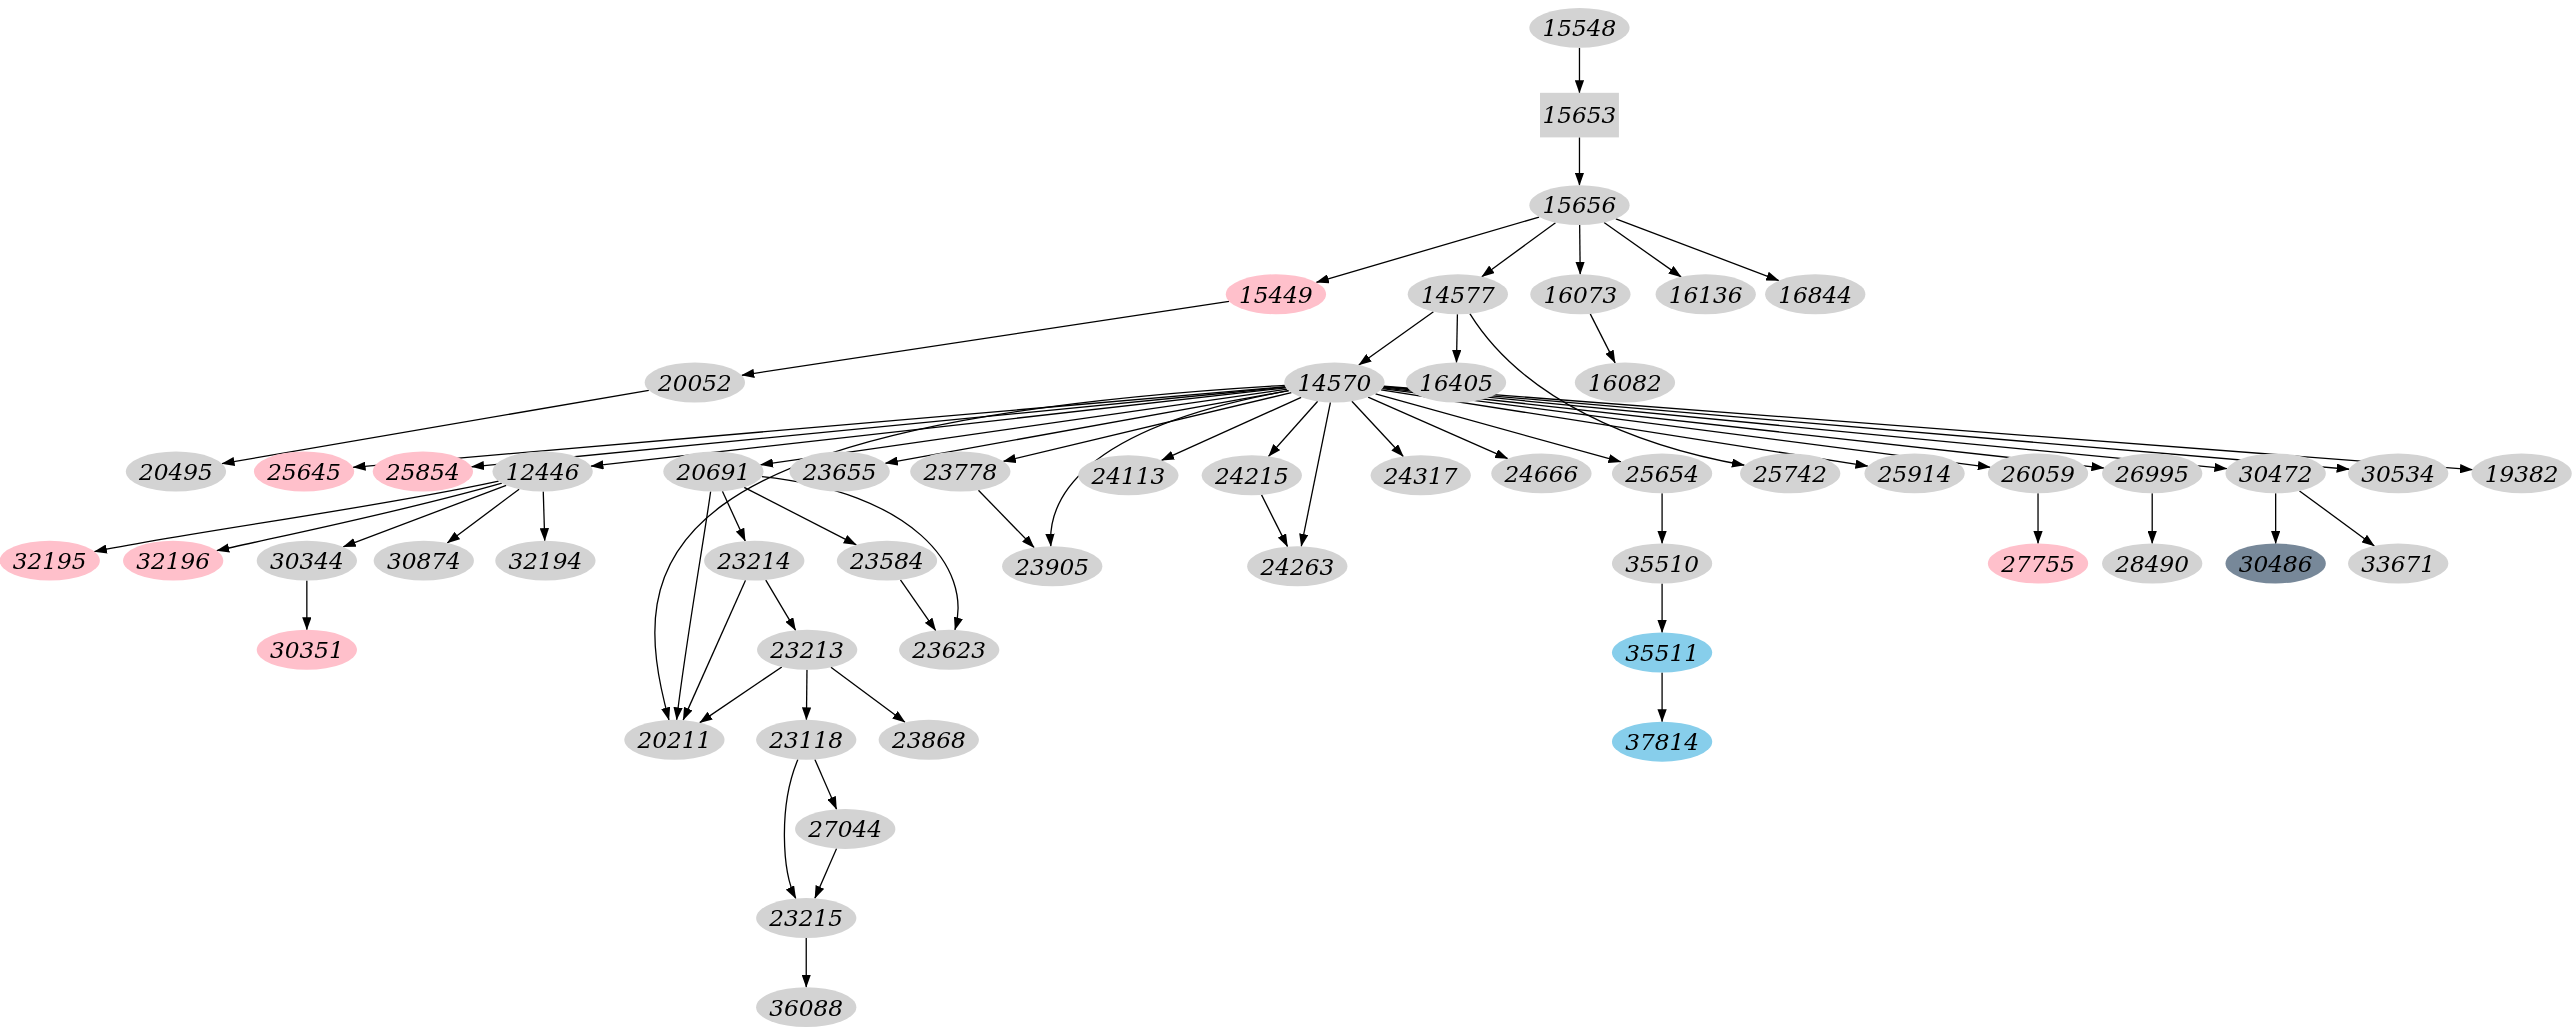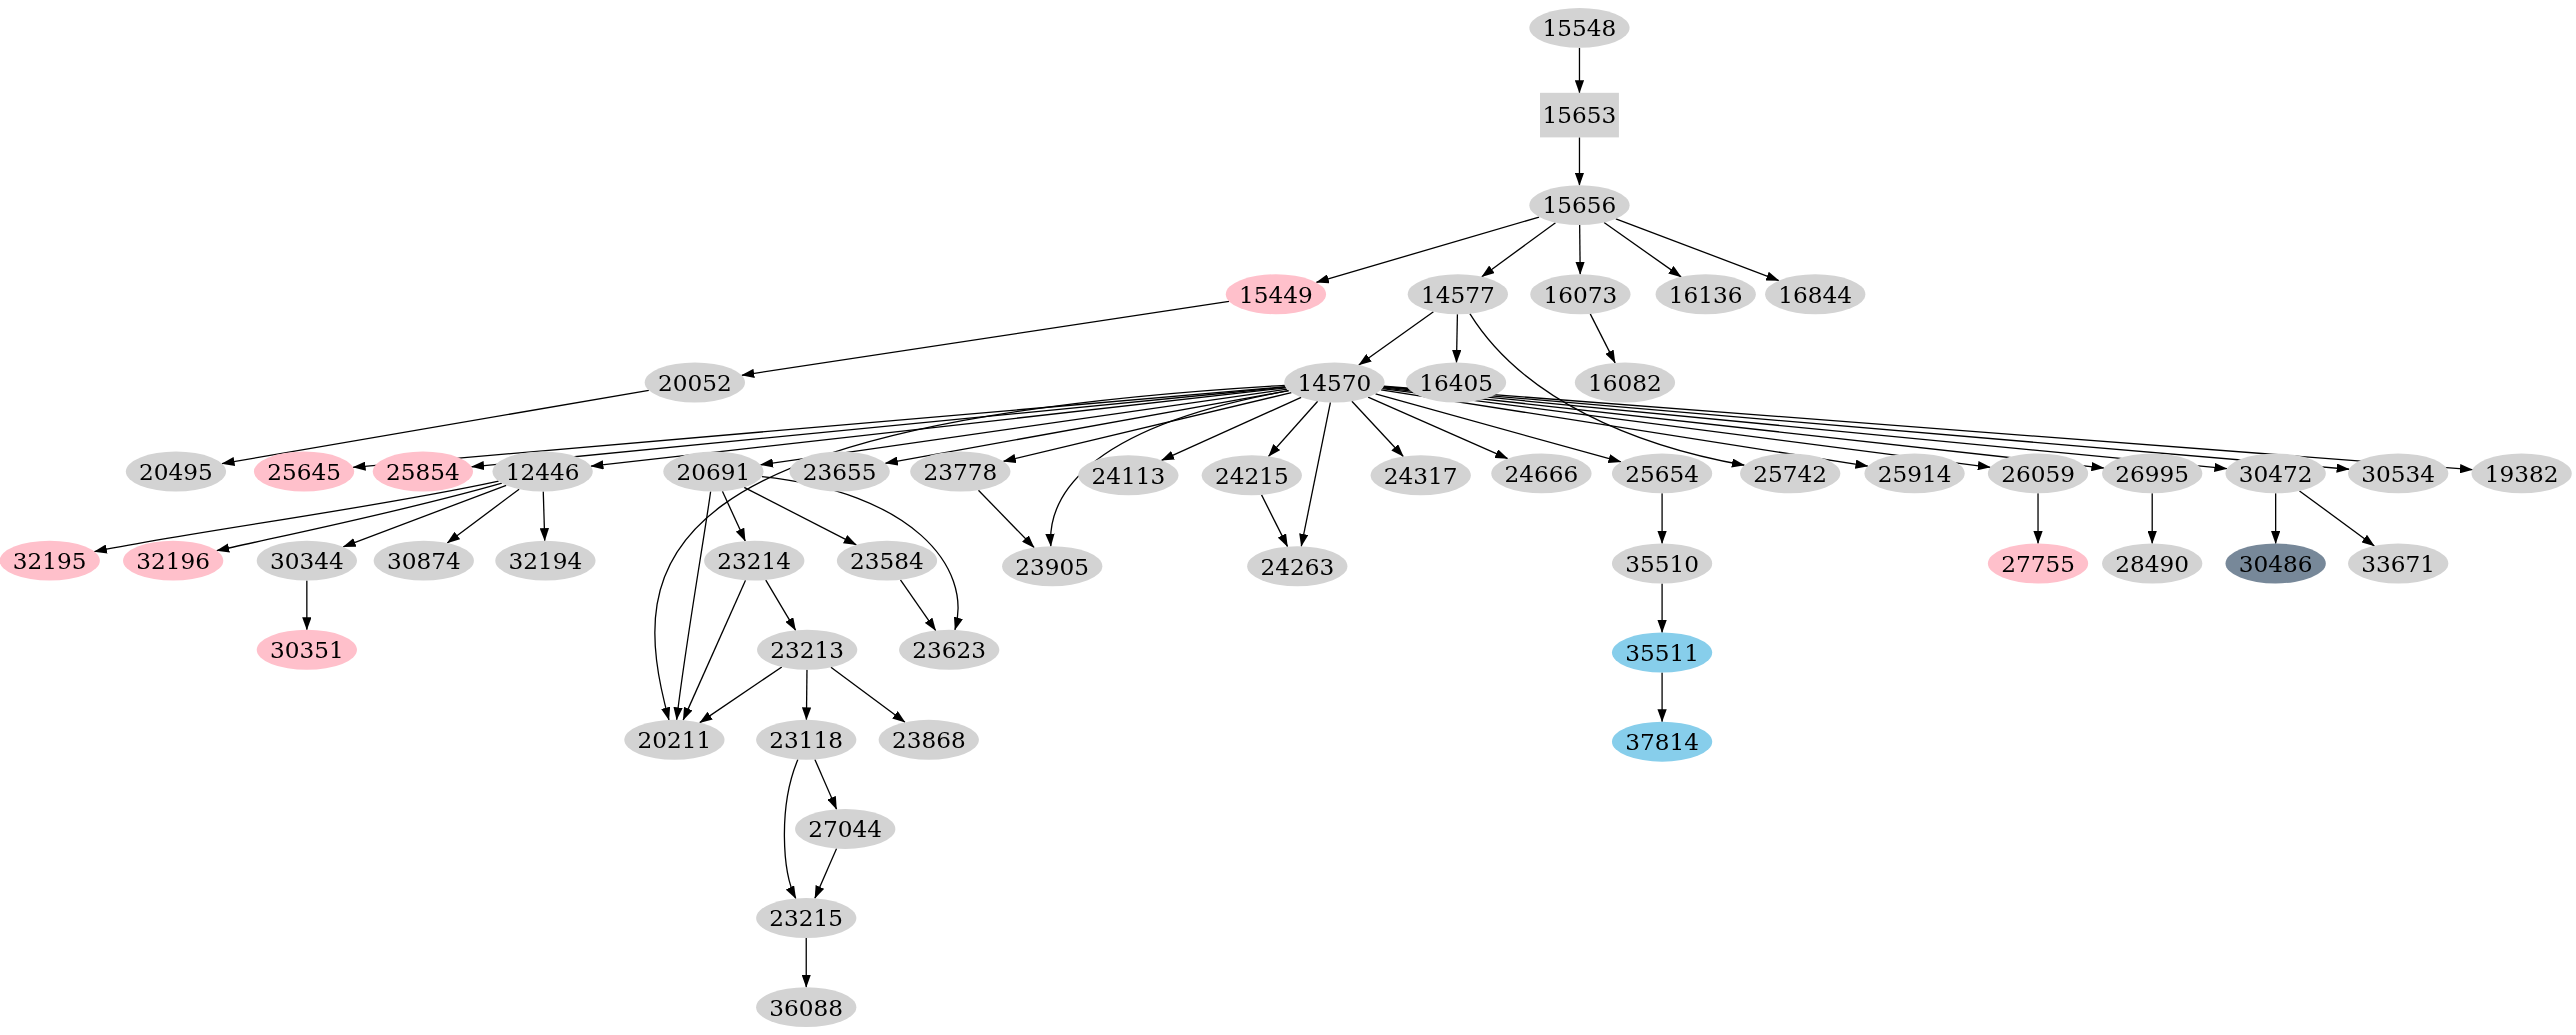--- a/index.html
+++ b/index.html
@@ -1,17 +1,17 @@
 <!DOCTYPE html>
 <html style="font-size:15px"><head>
 <meta charset="utf-8">
 <title></title>
 <style>
   html,body { margin:0; padding:0; background:#ffffff; }
-  #stage { width:2576px; height:1035px; position:relative; background:#ffffff; }
+  #stage { width:2576px; height:1035px; position:relative; background:#ffffff;font-style:italic; }
   svg { display:block; }
   .edge-path { fill:none; stroke:#000000; stroke-width:1.4px; }
   .node-label {
     font-family:"DejaVu Serif","Liberation Serif",serif;
     font-size:25px; fill:#000000; text-anchor:middle;
   }
 </style>
 </head>
 <body>
 

